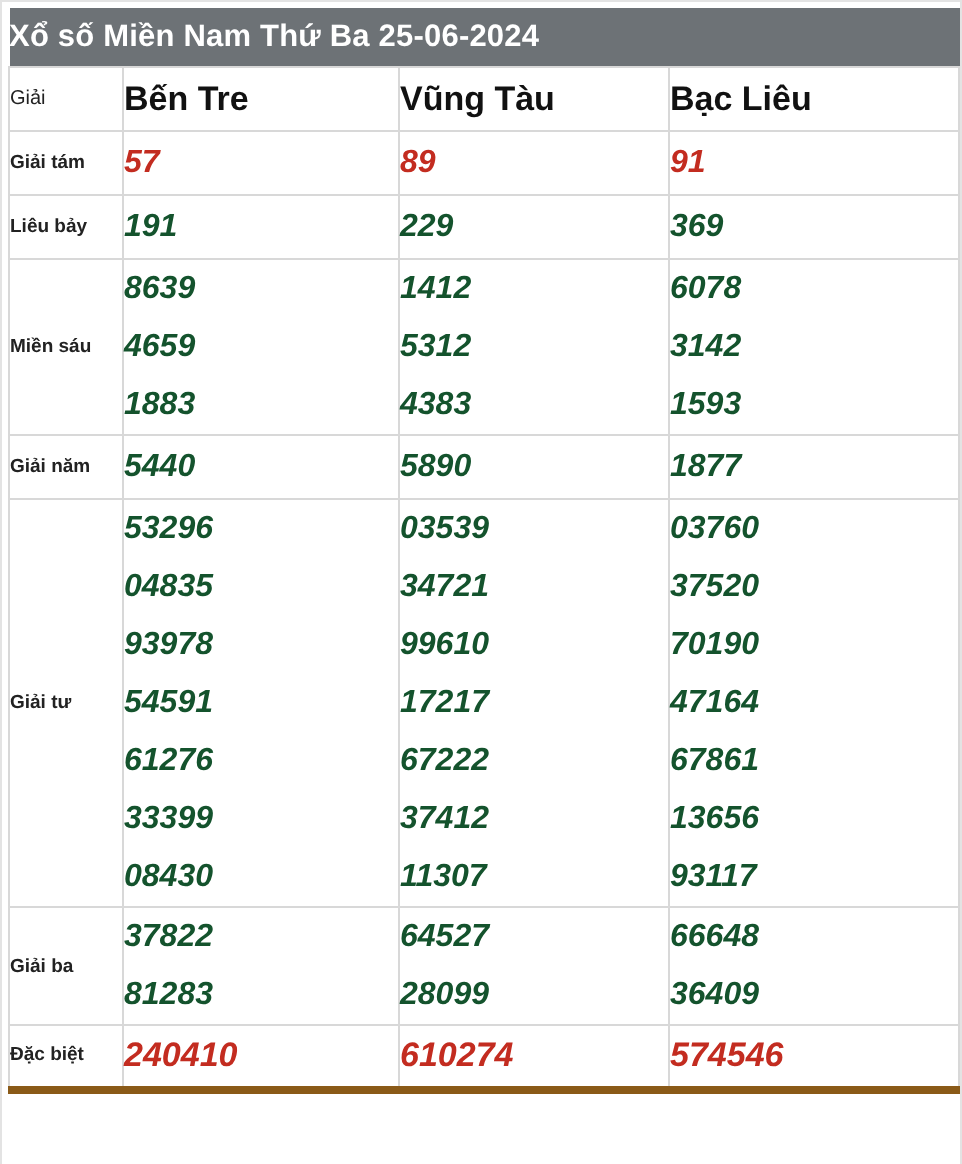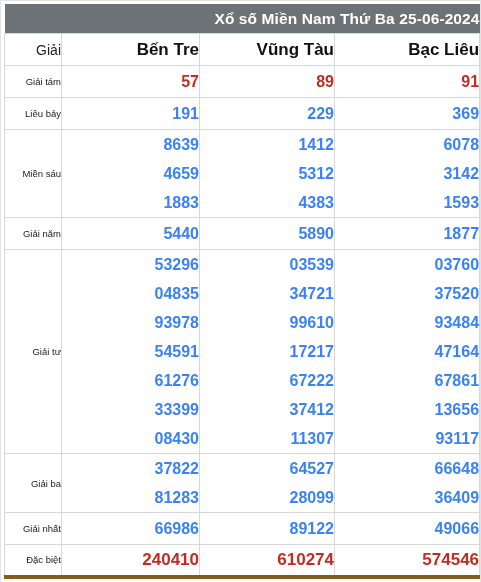--- a/index.html
+++ b/index.html
@@ -30,21 +30,21 @@
   .result-table {
     width: 475px;
     border-collapse: collapse;
     table-layout: fixed;
     border-bottom: 4px solid #8a5a18;
   }
 
   .result-table td,
   .result-table th {
     border: 1px solid #d8d8d8;
-    text-align: right;
+    text-align: left;
     vertical-align: middle;
     padding: 0;
   }
 
   
   .title-bar {
     background: #6d7276;
     color: #ffffff;
     font-size: 15.5px;
     font-weight: bold;
@@ -55,38 +55,38 @@
   }
 
   
   .province-head {
     font-size: 17px;
     font-weight: bold;
     color: #111111;
     height: 32px;
   }
   .head-prize-label {
-    font-size: 14px;
+    font-size: 10px;
     font-weight: normal;
     color: #222222;
   }
 
   
   .prize-label {
     font-size: 9.5px;
     color: #222222;
-    font-weight: normal;
+    font-weight: bold;
     width: 57px;
   }
 
   
   .num-cell {
     font-size: 16px;
     font-weight: bold;
-    color: #3b82f6;
+    color: #14532d;
     line-height: 29px;
   }
   .num-cell.five-digit {
     font-size: 16px;
   }
   .num-cell.red {
     color: #c32c20;
   }
   .num-cell.special {
     color: #c32c20;
@@ -94,20 +94,21 @@
   }
 
   
   .num-stack {
     display: block;
   }
   .num-stack > span {
     display: block;
     line-height: 29px;
     height: 29px;
+    font-style: italic;
   }
 
   
   col.c-label { width: 57px; }
   col.c-p1    { width: 138px; }
   col.c-p2    { width: 135px; }
   col.c-p3    { width: 145px; }
 
   .row-h29 { height: 29px; }
   .row-h32 { height: 32px; }
@@ -234,21 +235,21 @@
               <span>17217</span>
               <span>67222</span>
               <span>37412</span>
               <span>11307</span>
             </span>
           </td>
           <td class="num-cell five-digit">
             <span class="num-stack">
               <span>03760</span>
               <span>37520</span>
-              <span>93484</span>
+              <span>70190</span>
               <span>47164</span>
               <span>67861</span>
               <span>13656</span>
               <span>93117</span>
             </span>
           </td>
         </tr>
         <tr class="row-h29">
           <td class="prize-label">Giải ba</td>
           <td class="num-cell five-digit">
@@ -264,38 +265,20 @@
             </span>
           </td>
           <td class="num-cell five-digit">
             <span class="num-stack">
               <span>66648</span>
               <span>36409</span>
             </span>
           </td>
         </tr>
         <tr class="row-h32">
-          <td class="prize-label">Giải nhất</td>
-          <td class="num-cell five-digit">
-            <span class="num-stack">
-              <span>66986</span>
-            </span>
-          </td>
-          <td class="num-cell five-digit">
-            <span class="num-stack">
-              <span>89122</span>
-            </span>
-          </td>
-          <td class="num-cell five-digit">
-            <span class="num-stack">
-              <span>49066</span>
-            </span>
-          </td>
-        </tr>
-        <tr class="row-h32">
           <td class="prize-label">Đặc biệt</td>
           <td class="num-cell special five-digit">
             <span class="num-stack">
               <span>240410</span>
             </span>
           </td>
           <td class="num-cell special five-digit">
             <span class="num-stack">
               <span>610274</span>
             </span>

